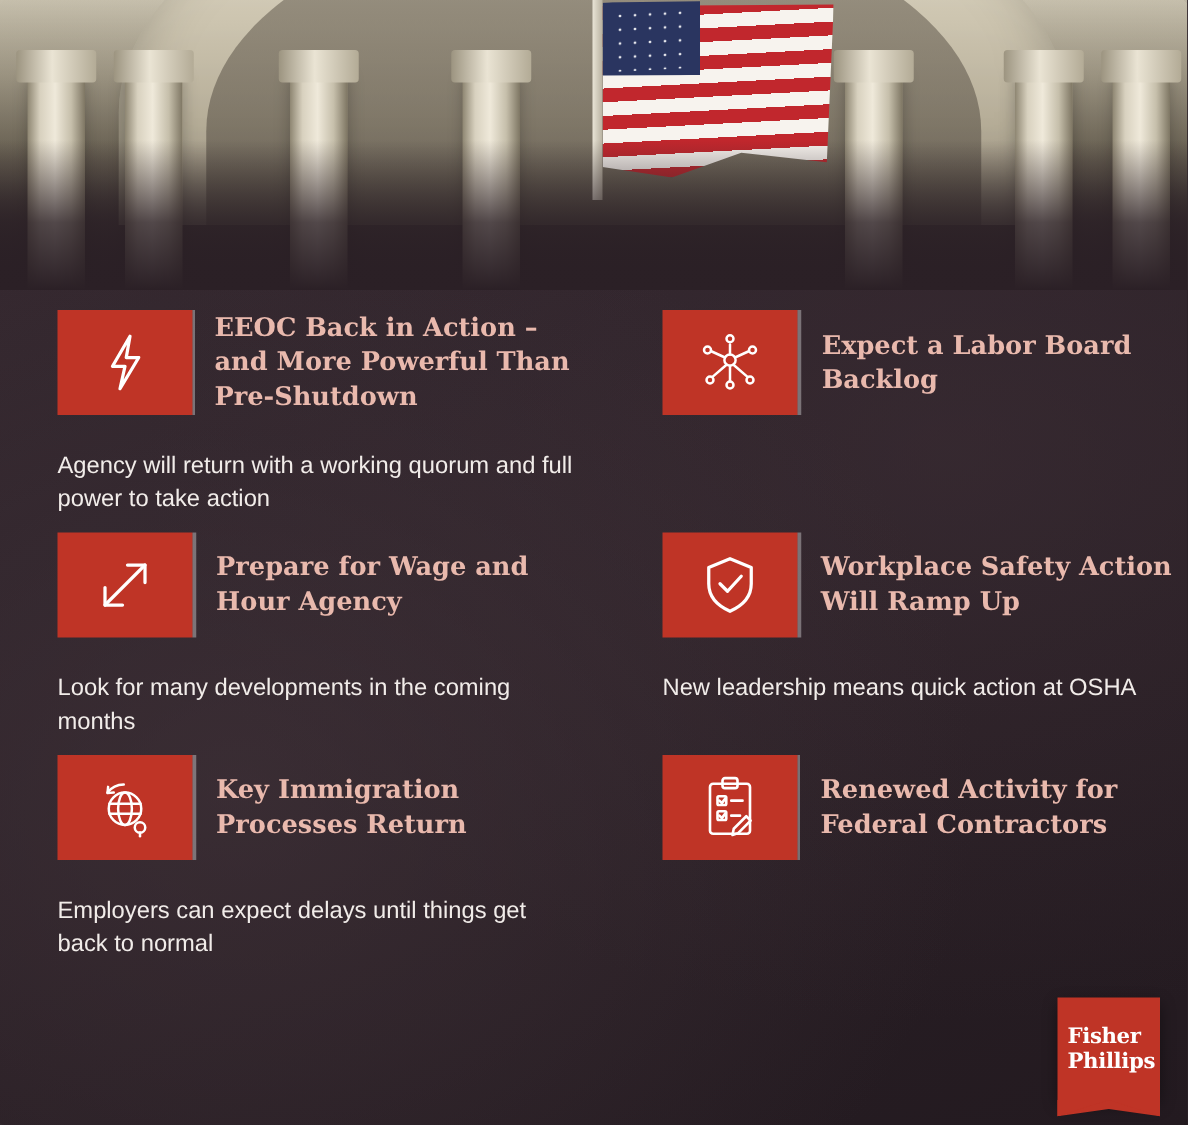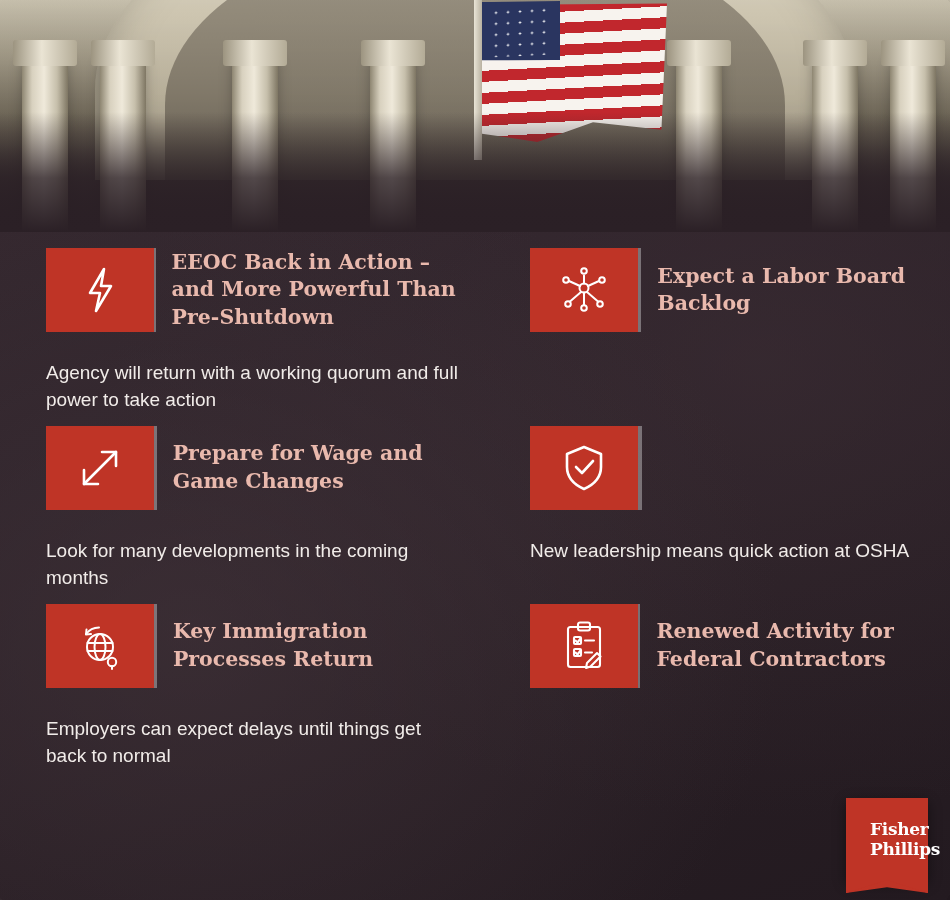--- a/index.html
+++ b/index.html
@@ -218,21 +218,21 @@
   
   .logo {
     position: absolute;
     right: 22px; bottom: 20px;
     width: 82px; height: 82px;
     background: #bf3426;
     display: flex;
     flex-direction: column;
     align-items: flex-start;
     justify-content: center;
-    padding-left: 24px;
+    padding-left: 8px;
     box-shadow: 0 4px 12px rgba(0,0,0,0.45);
   }
   .logo .l1, .logo .l2 {
     color: #fff;
     font-family: "DejaVu Serif", serif;
     font-weight: bold;
     font-size: 17px;
     line-height: 1.18;
     letter-spacing: -0.3px;
   }
@@ -317,34 +317,35 @@
     <div class="item">
       <div class="item-head">
         <div class="icon-box">
           <svg width="48" height="48" viewBox="0 0 48 48" fill="none" stroke="#fff" stroke-width="2.6" stroke-linecap="round" stroke-linejoin="round">
             <path d="M8 40 L40 8"></path>
             <path d="M26 8 H40 V22"></path>
             <path d="M22 40 H8 V26"></path>
           </svg>
         </div>
         <div class="head-accent"></div>
-        <div class="item-title">Prepare for Wage and Game Changes</div>
+        <div class="item-title">Prepare for Wage and Hour Agency</div>
       </div>
       <div class="item-desc">Look for many developments in the coming months</div>
     </div>
 
     <div class="item">
       <div class="item-head">
         <div class="icon-box">
           <svg width="44" height="50" viewBox="0 0 44 50" fill="none" stroke="#fff" stroke-width="2.6" stroke-linecap="round" stroke-linejoin="round">
             <path d="M22 4 L39 11 V24 C39 35 31 42 22 46 C13 42 5 35 5 24 V11 Z"></path>
             <path d="M14 24 L20 30 L31 18"></path>
           </svg>
         </div>
         <div class="head-accent"></div>
+        <div class="item-title">Workplace Safety Action Will Ramp Up</div>
       </div>
       <div class="item-desc">New leadership means quick action at OSHA</div>
     </div>
 
     <div class="item">
       <div class="item-head">
         <div class="icon-box">
           <svg width="50" height="50" viewBox="0 0 50 50" fill="none" stroke="#fff" stroke-width="2" stroke-linecap="round" stroke-linejoin="round">
             <circle cx="25" cy="26" r="13"></circle>
             <ellipse cx="25" cy="26" rx="5.5" ry="13"></ellipse>

